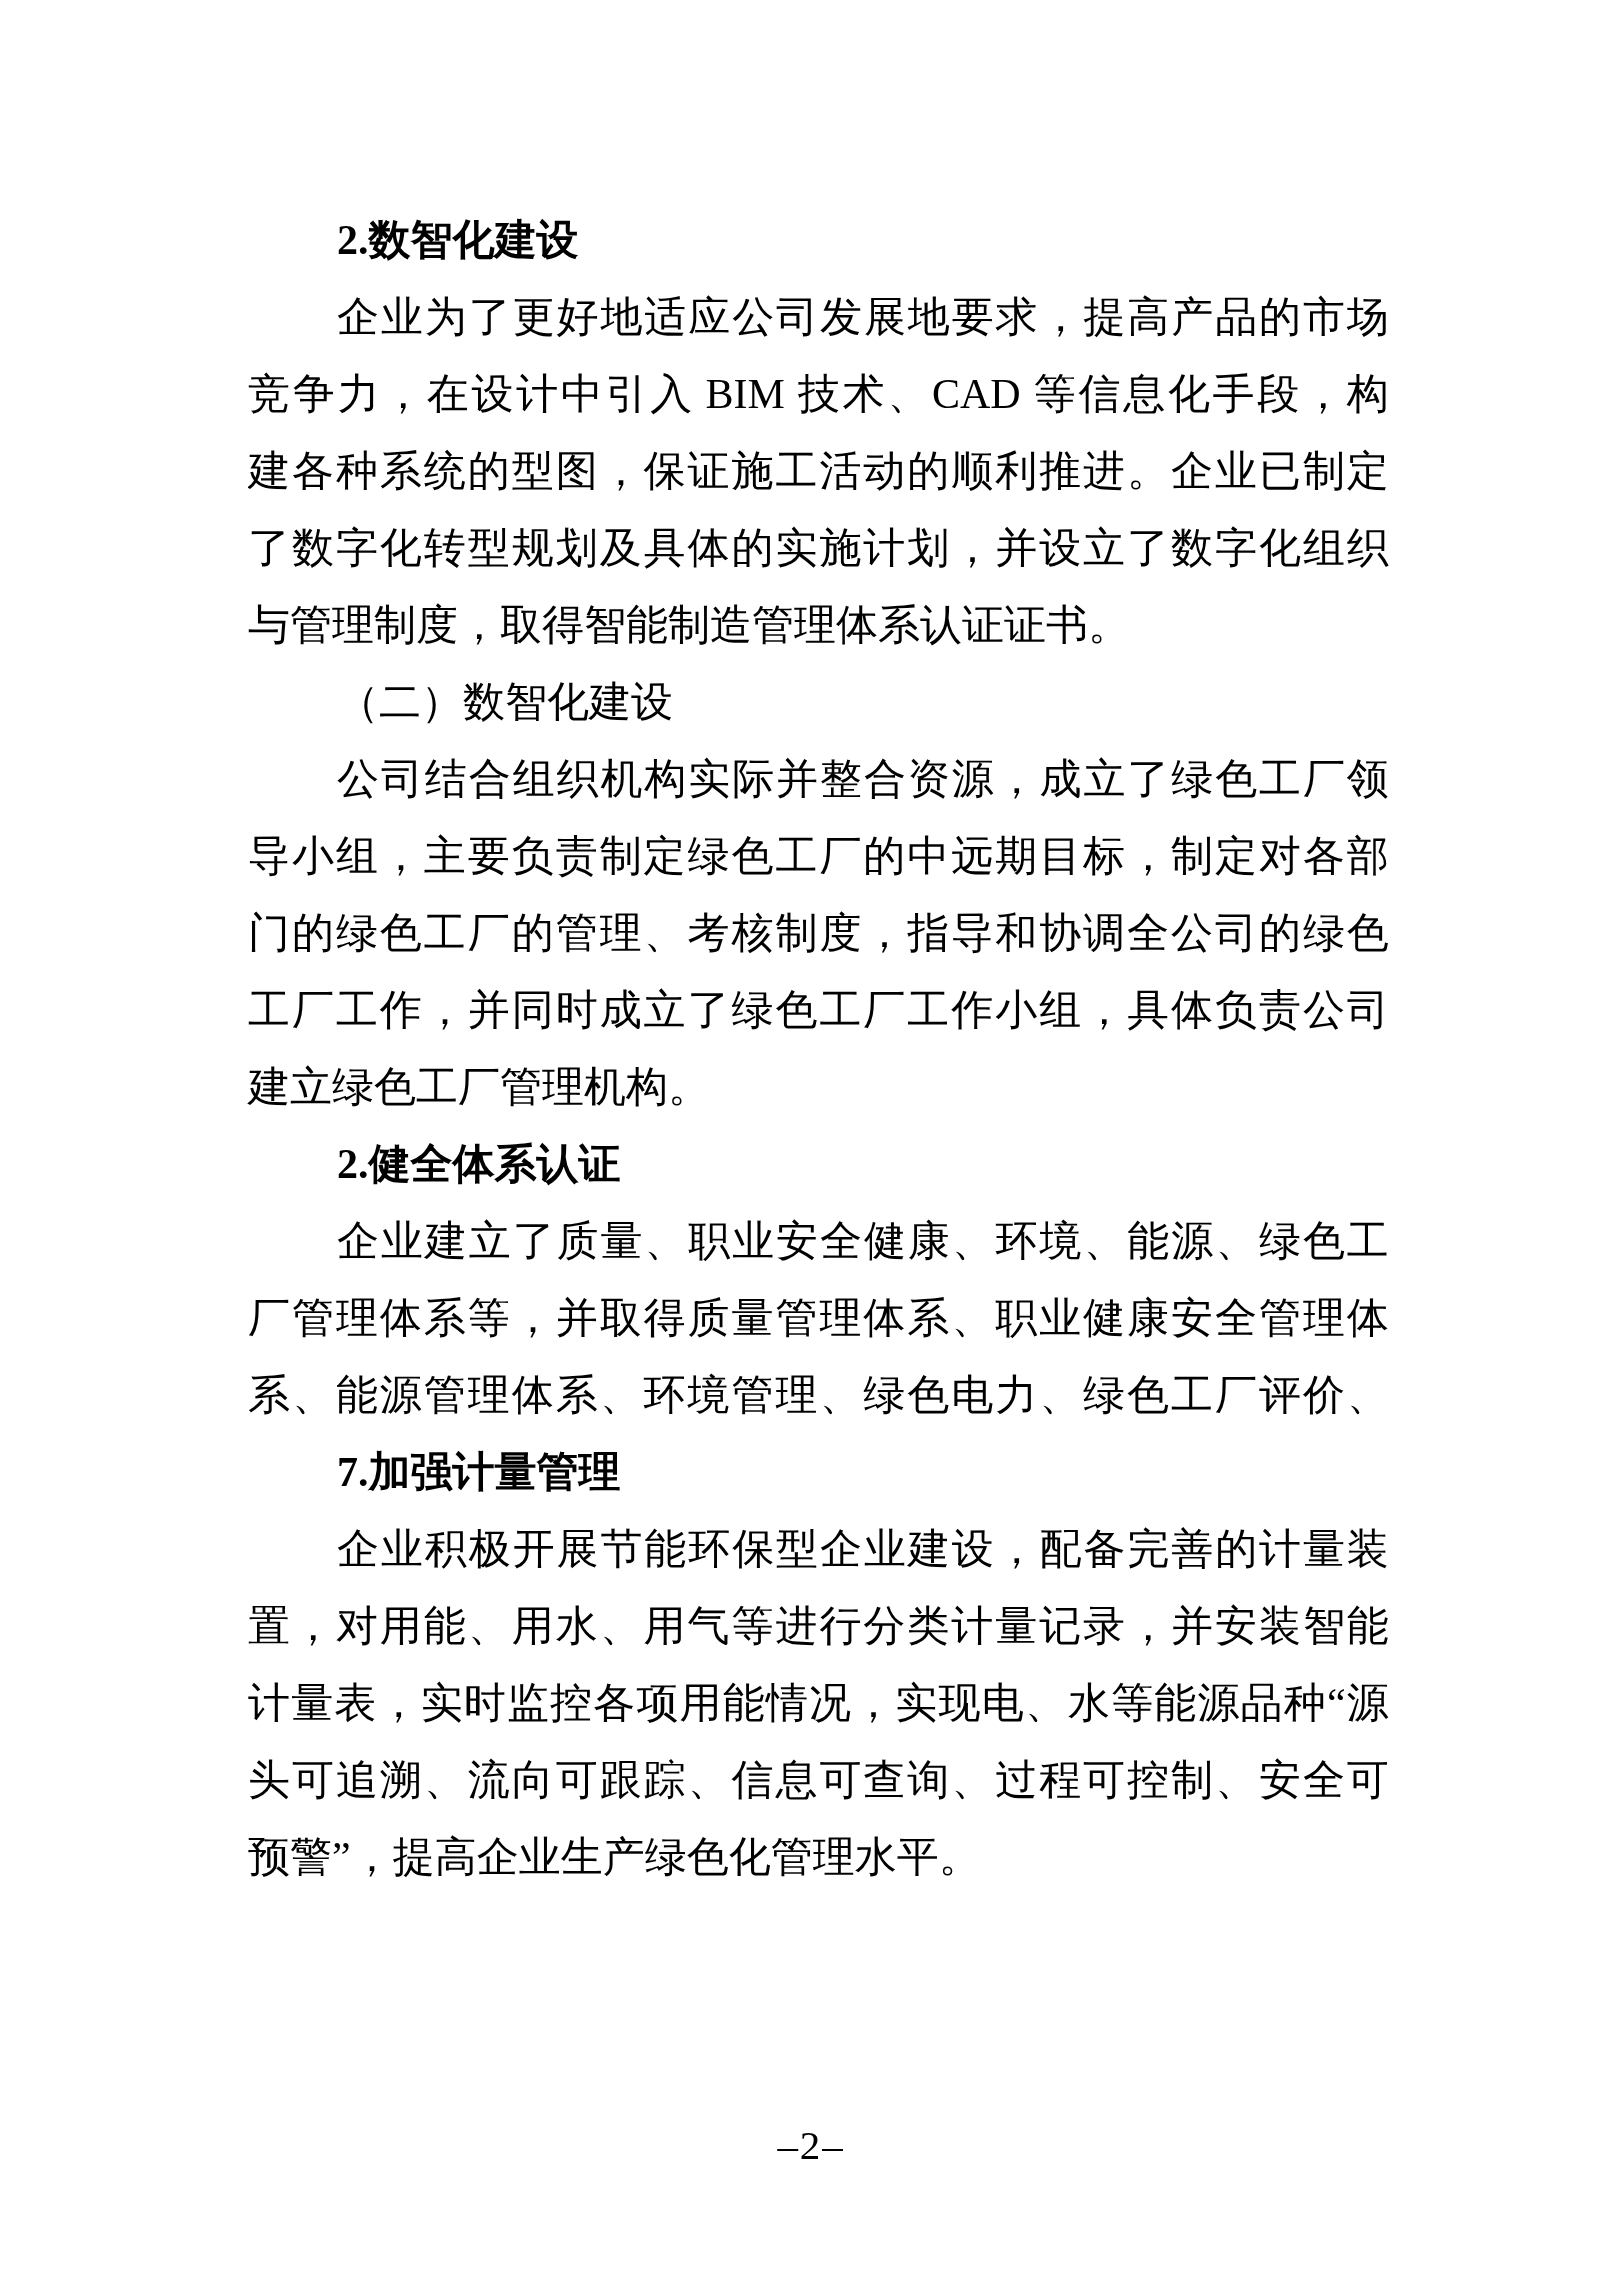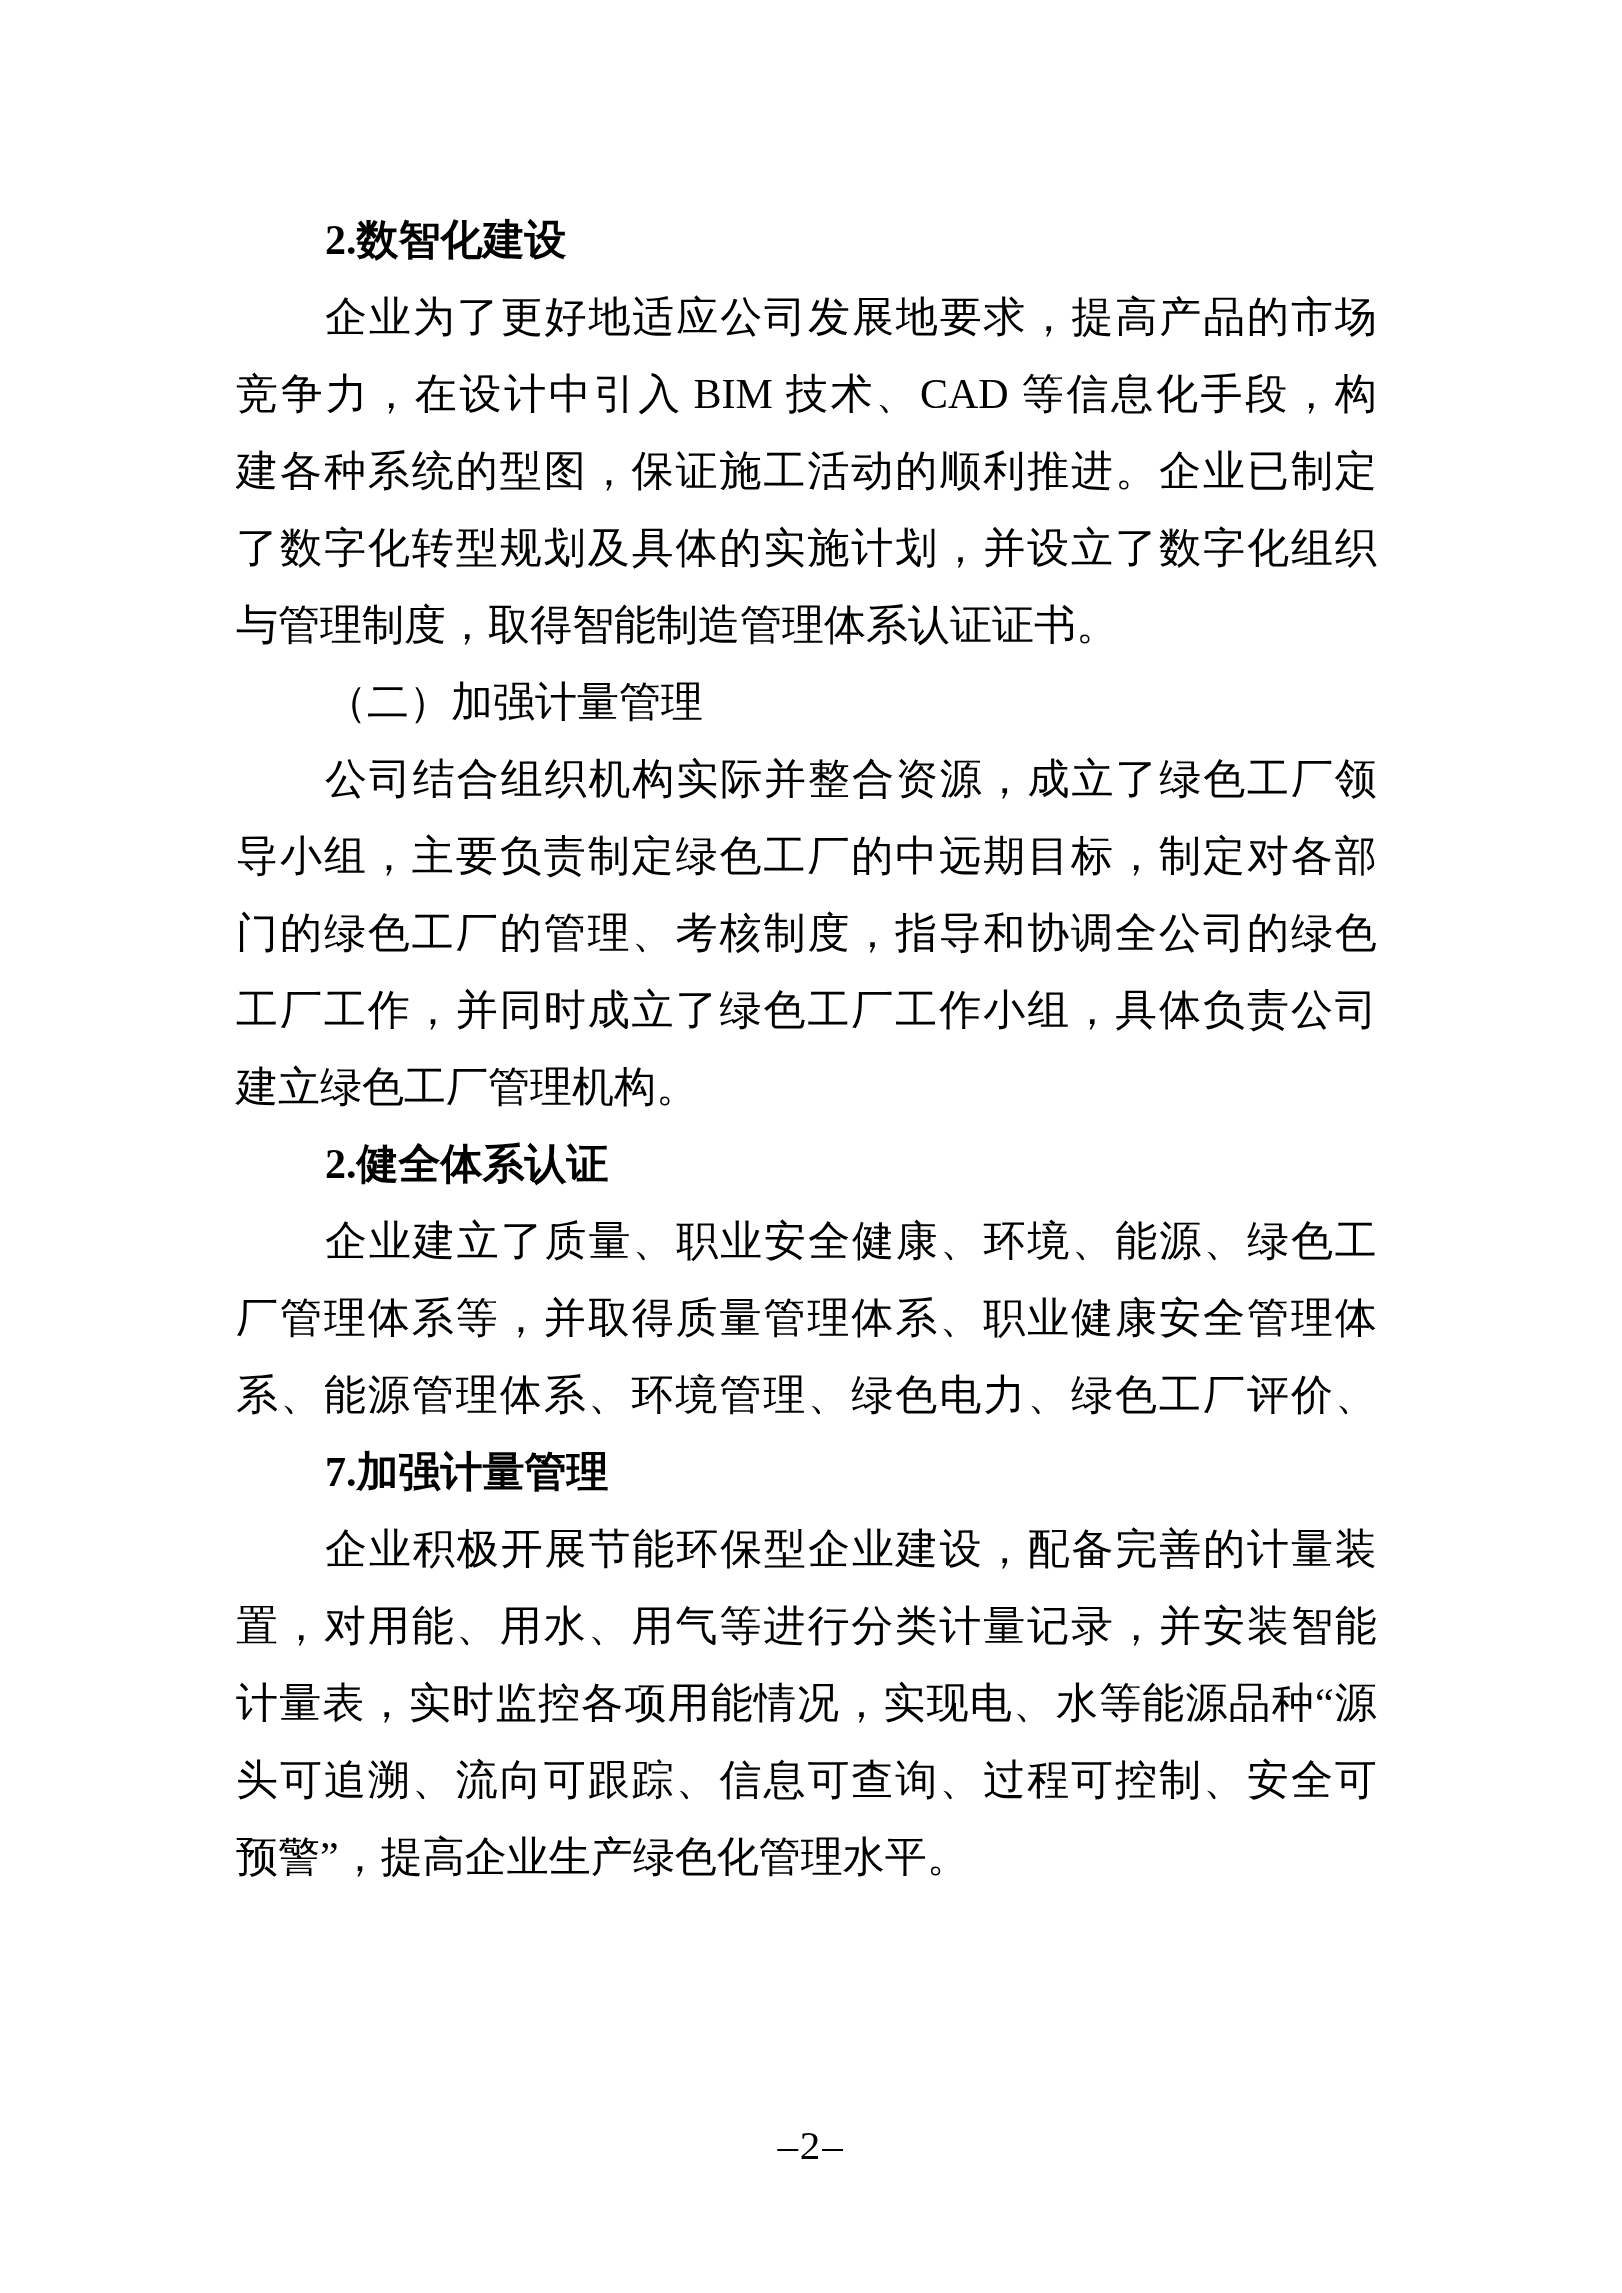--- a/index.html
+++ b/index.html
@@ -10,21 +10,21 @@
     position: relative;
     width: 1622px;
     height: 2294px;
     background: #ffffff;
     color: #000000;
     font-family: "Liberation Serif", "DejaVu Serif", serif;
     overflow: hidden;
   }
   .doc {
     position: absolute;
-    left: 236px;
+    left: 248px;
     top: 202px;
     width: 1141px;
   }
   .line {
     box-sizing: border-box;
     width: 1141px;
     height: 77px;
     line-height: 77px;
     font-size: 42px;
     white-space: nowrap;
@@ -161,21 +161,21 @@
       <span>设</span>
       <span>立</span>
       <span>了</span>
       <span>数</span>
       <span>字</span>
       <span>化</span>
       <span>组</span>
       <span>织</span>
     </div>
   <div class="line">与管理制度，取得智能制造管理体系认证证书。</div>
-  <div class="line ind">（二）加强计量管理</div>
+  <div class="line ind">（二）数智化建设</div>
   <div class="line ind just">
       <span>公</span>
       <span>司</span>
       <span>结</span>
       <span>合</span>
       <span>组</span>
       <span>织</span>
       <span>机</span>
       <span>构</span>
       <span>实</span>

